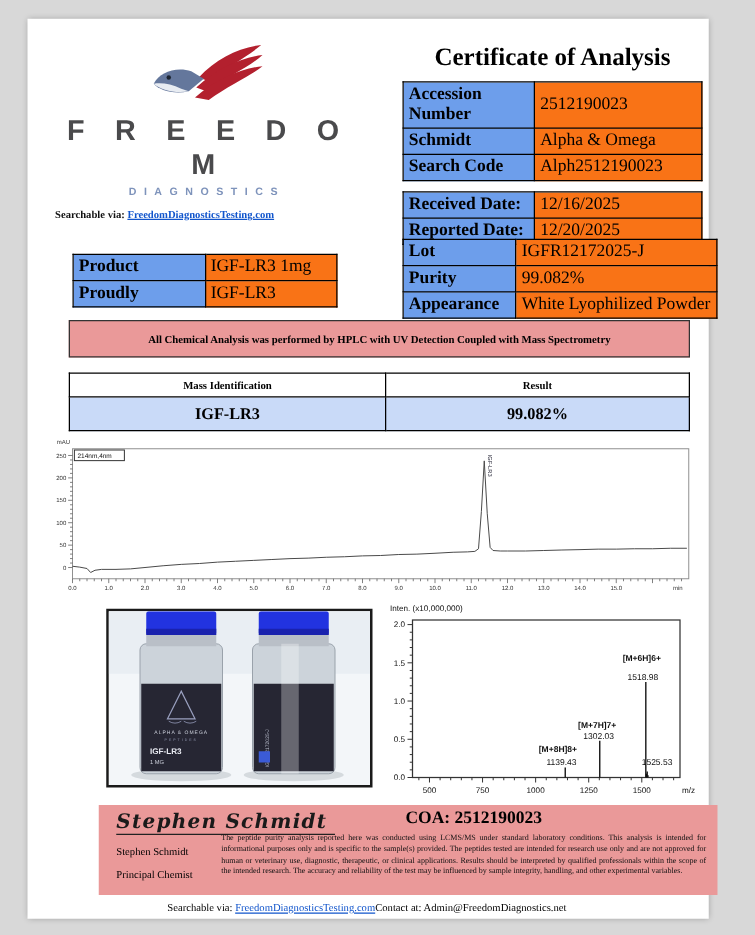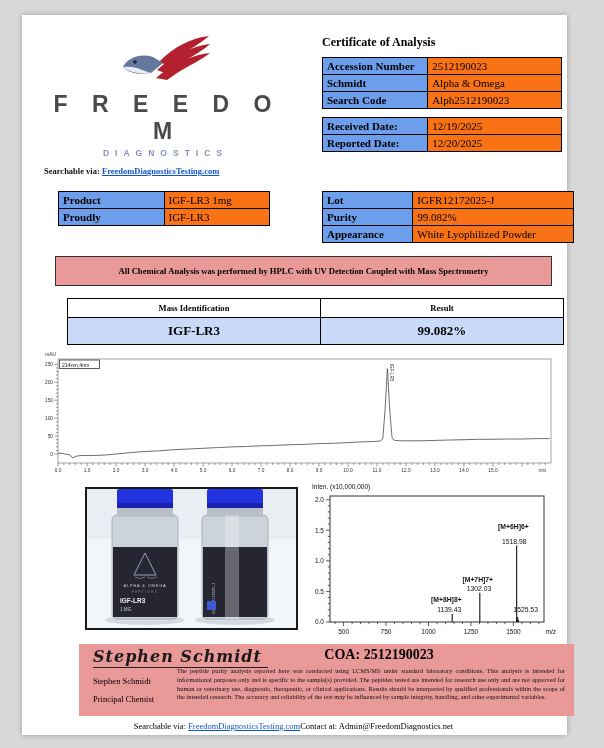--- a/index.html
+++ b/index.html
@@ -17,40 +17,40 @@
   #logo-col{left:18px;top:20px;width:245px;text-align:center;}
   .brand{font-family:"Liberation Sans",sans-serif;font-size:23px;font-weight:600;
     color:#4a4a4c;letter-spacing:9px;padding-left:9px;margin-top:2px;}
   .brand-sub{font-family:"Liberation Sans",sans-serif;font-size:8.5px;font-weight:700;
     color:#7e93bb;letter-spacing:6px;padding-left:6px;margin-top:3px;}
   .tagline{font-size:8.5px;font-weight:700;color:#111;margin-top:22px;}
   .search-line{font-size:8.5px;font-weight:700;color:#111;margin-top:8px;text-align:left;padding-left:4px;}
   .link{color:#1155cc;text-decoration:underline;cursor:pointer;}
 
   #title-col{left:300px;top:20px;width:240px;}
-  h1.coa-title{font-size:12px;font-weight:700;margin:0 0 7px 0;color:#000;}
-
-  
-  table.kv{border-collapse:collapse;width:100%;font-size:11px;}
+  h1.coa-title{font-size:20px;font-weight:700;margin:0 0 7px 0;text-align:center;color:#000;}
+
+  
+  table.kv{border-collapse:collapse;width:100%;font-size:14px;}
   table.kv th,table.kv td{border:1px solid #000;padding:2px 4px;height:11px;text-align:left;vertical-align:middle;}
   table.kv th{background:#6d9eeb;font-weight:700;width:44%;}
   table.kv td{background:#f97316;font-weight:400;}
   .tbl-gap{height:8px;}
 
-  #product-left{left:36px;top:176px;width:212px;}
+  #product-left{left:36px;top:188px;width:212px;}
   #product-right{left:300px;top:176px;width:252px;}
   #product-left th{width:50%;}
   #product-right th{width:36%;}
 
   
   #banner{left:33px;top:241px;width:495px;height:28px;background:#ea9999;border:1px solid #333;
     display:flex;align-items:center;justify-content:center;font-size:8.6px;font-weight:700;color:#000;text-align:center;}
 
   
-  #mass-table{left:45px;top:283px;width:497px;}
+  #mass-table{left:33px;top:283px;width:497px;}
   table.mass{border-collapse:collapse;width:100%;}
   table.mass th,table.mass td{border:1px solid #000;text-align:center;}
   table.mass th{background:#fff;font-size:8.6px;font-weight:700;height:16px;width:51%;}
   table.mass th + th{width:49%;}
   table.mass td{background:#c9daf8;font-size:13px;font-weight:700;height:24px;}
 
   
   #chrom-wrap{left:10px;top:334px;width:527px;height:130px;}
   #vial-box{left:63px;top:472px;width:213px;height:143px;border:2px solid #1a1a1a;background:#fff;box-sizing:border-box;}
   #ms-wrap{left:278px;top:463px;width:260px;height:162px;}
@@ -109,21 +109,21 @@
         <th>Search Code</th>
         <td>Alph2512190023</td>
           </tr>
     </tbody>
       </table>
     <div class="tbl-gap"></div>
     <table class="kv">
       <tbody>
           <tr>
         <th>Received Date:</th>
-        <td>12/19/2025</td>
+        <td>12/16/2025</td>
           </tr>
       <tr>
         <th>Reported Date:</th>
         <td>12/20/2025</td>
           </tr>
     </tbody>
       </table>
   </div>
 
   <table class="kv abs" id="product-left">

